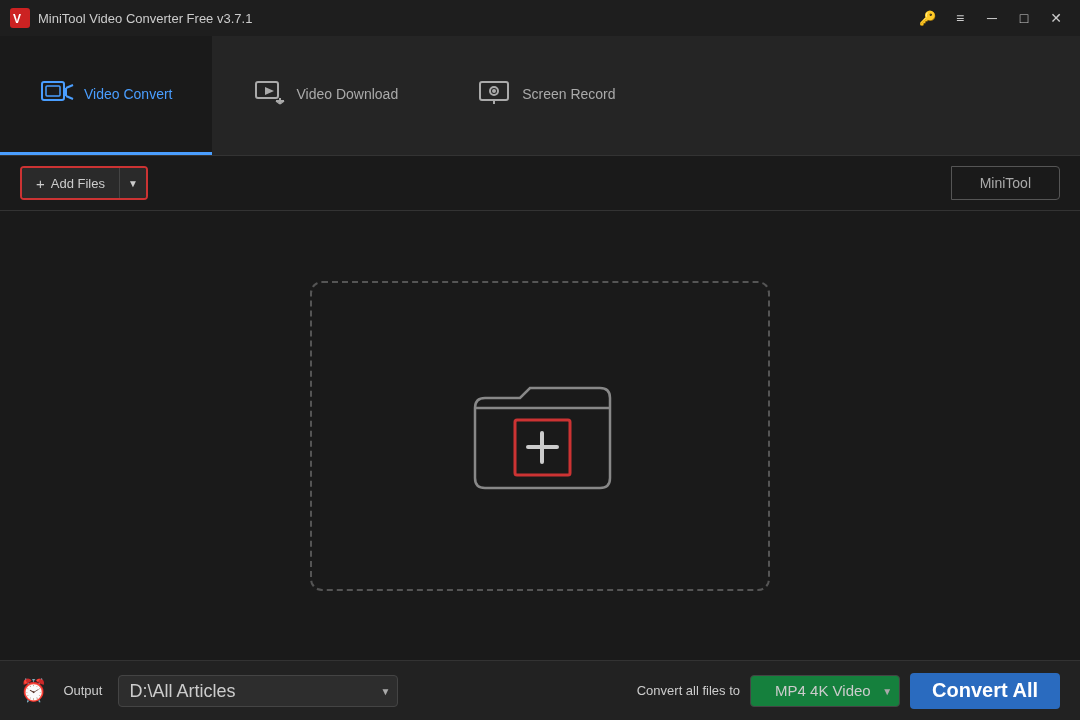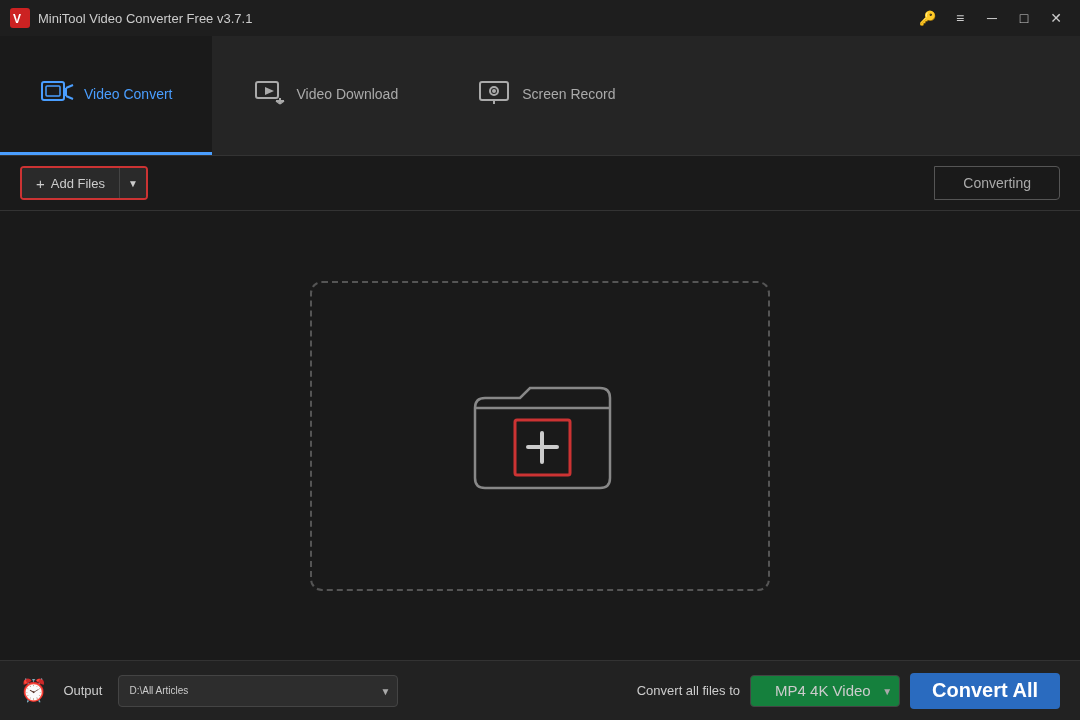--- a/index.html
+++ b/index.html
@@ -194,21 +194,21 @@
     #output-label {
       font-size: 13px;
       color: #ccc;
     }
     #output-path-select {
       background: #2d2d2d;
       border: 1px solid #444;
       color: #ccc;
       padding: 0 10px;
       height: 32px;
-      font-size: 10px;
+      font-size: 18px;
       border-radius: 4px;
       width: 280px;
       cursor: pointer;
       appearance: none;
       -webkit-appearance: none;
       padding-right: 28px;
     }
     #output-path-wrapper {
       position: relative;
     }
@@ -350,21 +350,21 @@
       <span style="font-size:15px; color:#ccc;">+</span>
       <span>Add Files</span>
     </button>
     <div id="add-files-dropdown">
       <span>▼</span>
     </div>
   </div>
 
   <div id="tabs-group">
     <button class="tab-btn">
-      <span>Converting</span>
+      <span>MiniTool</span>
     </button>
   </div>
 </div>
 
 <div id="main-content">
   <div id="drop-zone">
 
     <svg width="170" height="135" viewBox="0 0 170 135">
 
       <path d="M20 40 Q20 30 30 30 L65 30 L75 20 L145 20 Q155 20 155 30 L155 110 Q155 120 145 120 L30 120 Q20 120 20 110 Z" fill="none" stroke="#888" stroke-width="2.5"></path>

